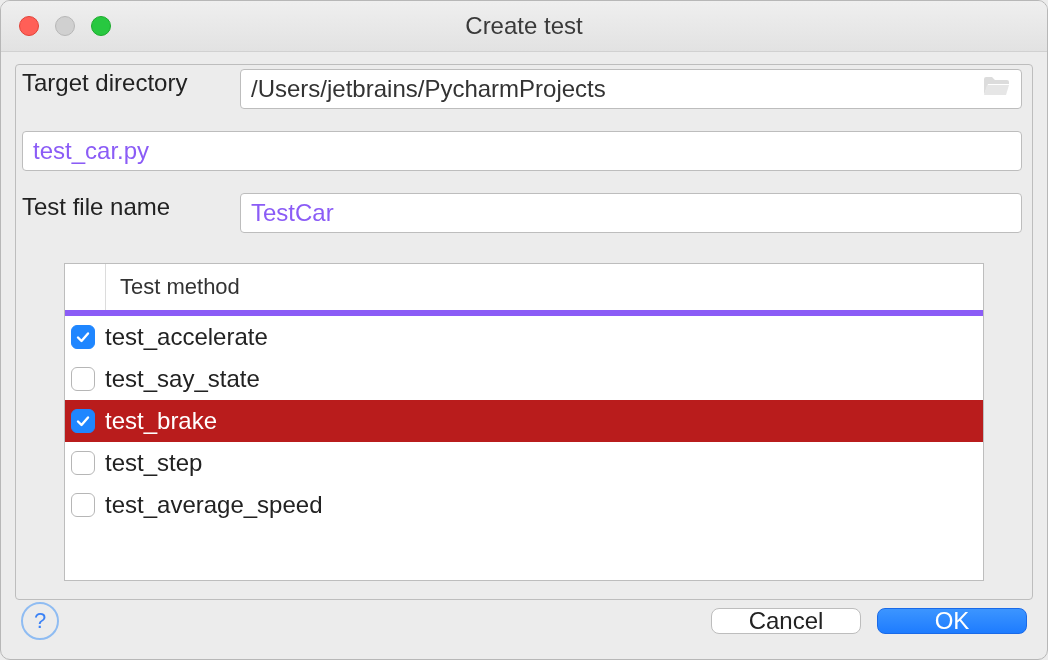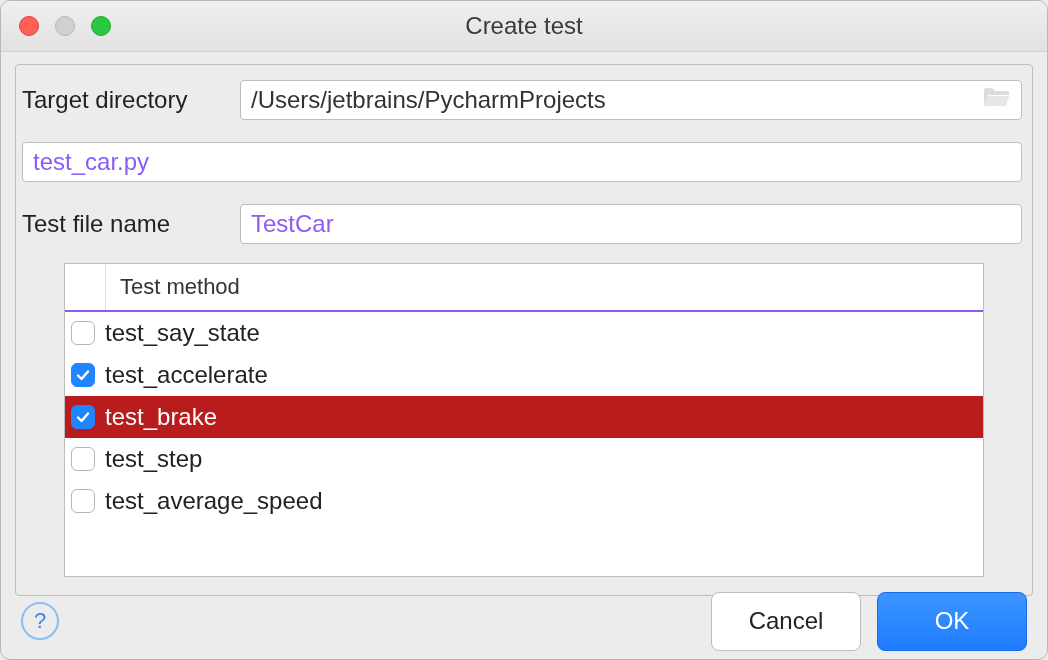--- a/index.html
+++ b/index.html
@@ -44,21 +44,21 @@
   }
   .content-wrap { padding:12px 14px 0 14px; }
   .panel {
     background:#ececec;
     border:1px solid #bdbdbd;
     border-radius:4px;
     overflow:hidden;
   }
   .form { padding:4px 0 0 0; }
   .row {
-    display:flex; align-items:center; height:62px;
+    display:flex; height:62px;
     padding:0 10px 0 6px;
   }
   .label { width:218px; color:#222; font-size:24px;}
   .input, .dir-field {
     flex:1;
     height:40px;
     background:#fff;
     border:1px solid #bdbdbd;
     border-radius:4px;
     padding:0 10px;
@@ -76,21 +76,21 @@
   .browse-icon { opacity:.35;}
   .panel .method-panel {
     margin:8px 48px 18px 48px;
     background:#fff;
     border:1px solid #bdbdbd;
   }
   .method-header {
     height:46px;
     display:flex; align-items:center;
     background:#fff;
-    border-bottom:2px solid #8b5cf6;
+    border-bottom:6px solid #8b5cf6;
   }
   .method-header .chk-col { width:40px; border-right:1px solid #dcdcdc; height:100%; }
   .method-header .hdr {
     padding-left:14px;
     color:#333;
     font-size:22px;
   }
   .method-list { }
   .method-row {
     height:42px;
@@ -131,21 +131,21 @@
   .help {
     width:34px; height:34px; border-radius:50%;
     border:2px solid #8fbcf2;
     display:flex; align-items:center; justify-content:center;
     color:#3b82f6;
     font-size:22px;
     background:#ececec;
   }
   .spacer { flex:1; }
   .btn {
-    height:59px; min-width:150px;
+    height:26px; min-width:150px;
     border-radius:8px;
     font-size:24px;
     display:inline-flex; align-items:center; justify-content:center;
     margin-left:16px;
     box-sizing:border-box;
   }
   .btn-cancel {
     background:#fff; color:#222;
     border:1px solid #bdbdbd;
   }
@@ -198,30 +198,30 @@
 
       </div>
 
       <div class="method-panel">
         <div class="method-header">
           <div class="chk-col"></div>
           <div class="hdr">Test method</div>
         </div>
         <div class="method-list" id="method-list">
             <div class="method-row">
-              <span class="chk"></span>
-              <span class="method-name">test_say_state</span>
-            </div>
-            <div class="method-row">
               <span class="chk checked">
                 <svg viewBox="0 0 16 16">
                   <path d="M3 8.5 L6.5 12 L13 4.5" stroke="#fff" stroke-width="2.4" fill="none" stroke-linecap="round" stroke-linejoin="round"></path>
                 </svg>
               </span>
               <span class="method-name">test_accelerate</span>
+            </div>
+            <div class="method-row">
+              <span class="chk"></span>
+              <span class="method-name">test_say_state</span>
             </div>
             <div class="method-row selected">
               <span class="chk checked">
                 <svg viewBox="0 0 16 16">
                   <path d="M3 8.5 L6.5 12 L13 4.5" stroke="#fff" stroke-width="2.4" fill="none" stroke-linecap="round" stroke-linejoin="round"></path>
                 </svg>
               </span>
               <span class="method-name">test_brake</span>
             </div>
             <div class="method-row">

